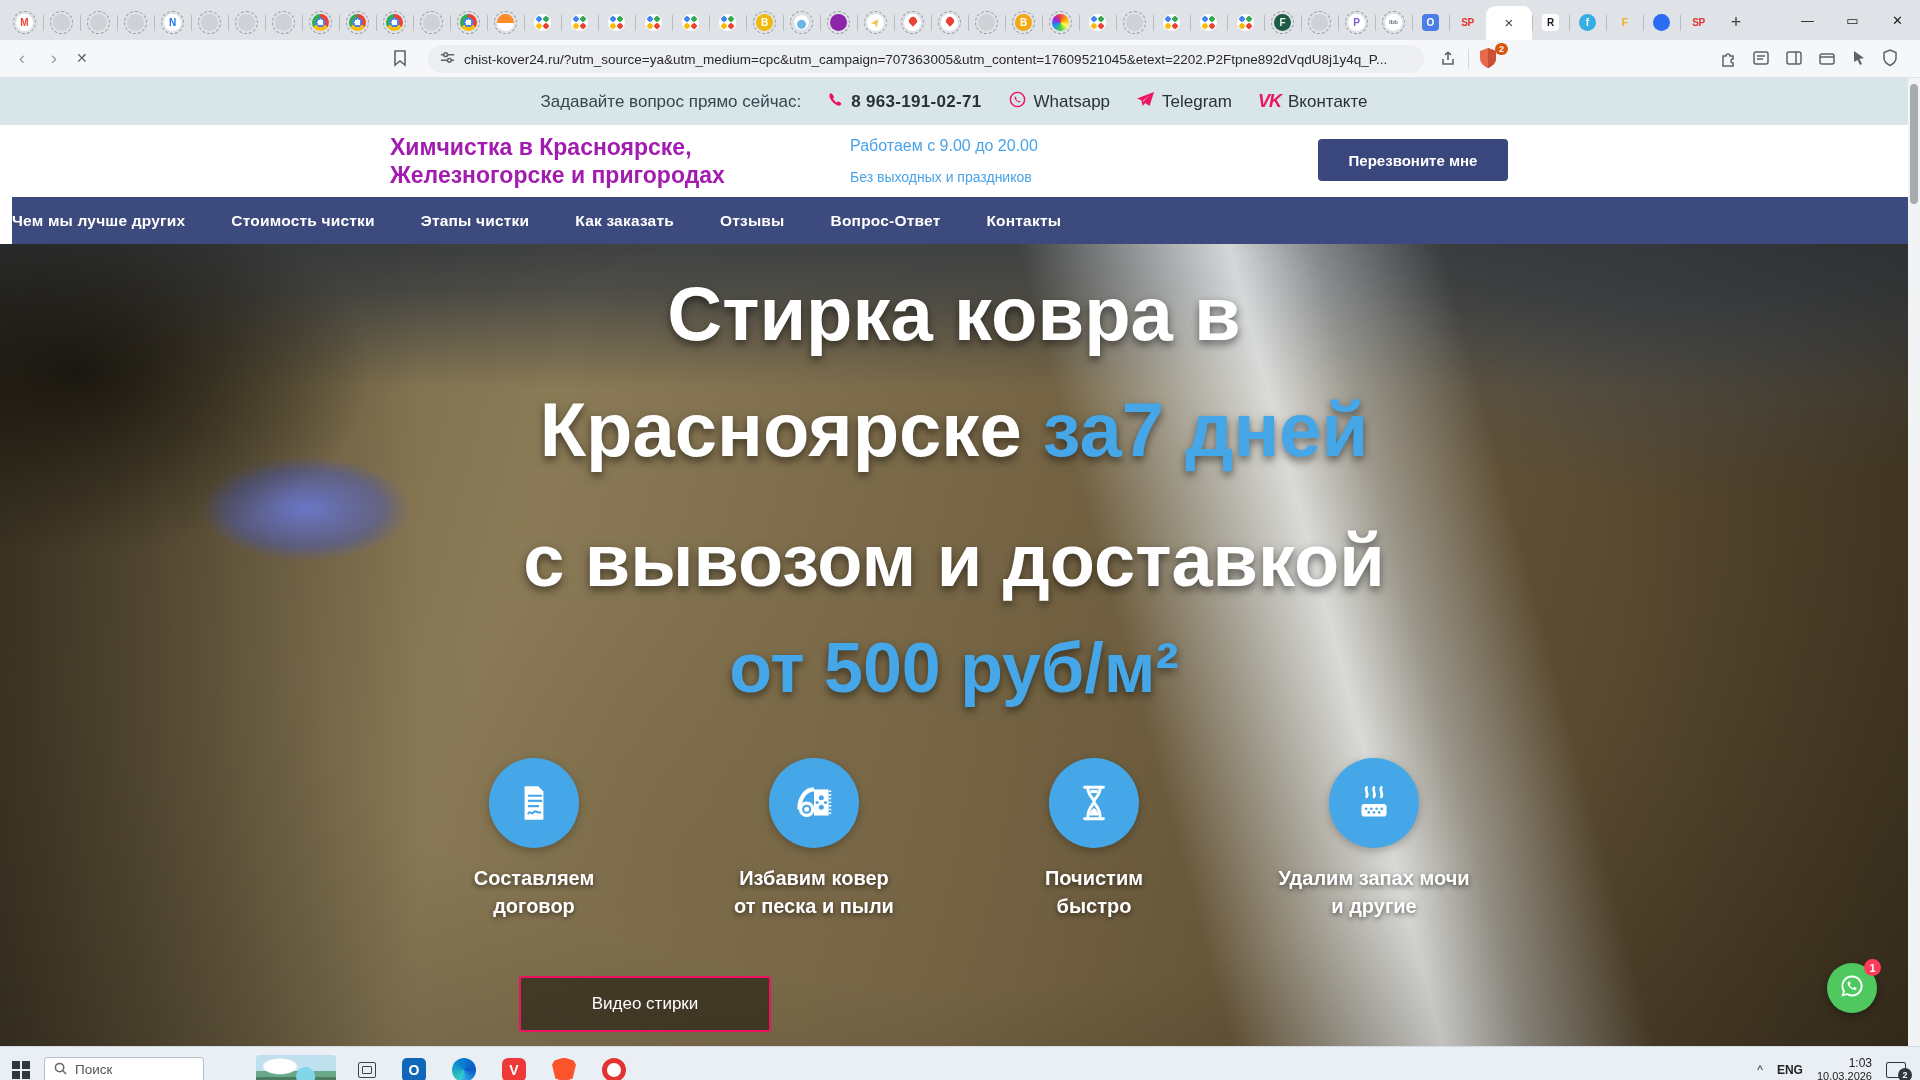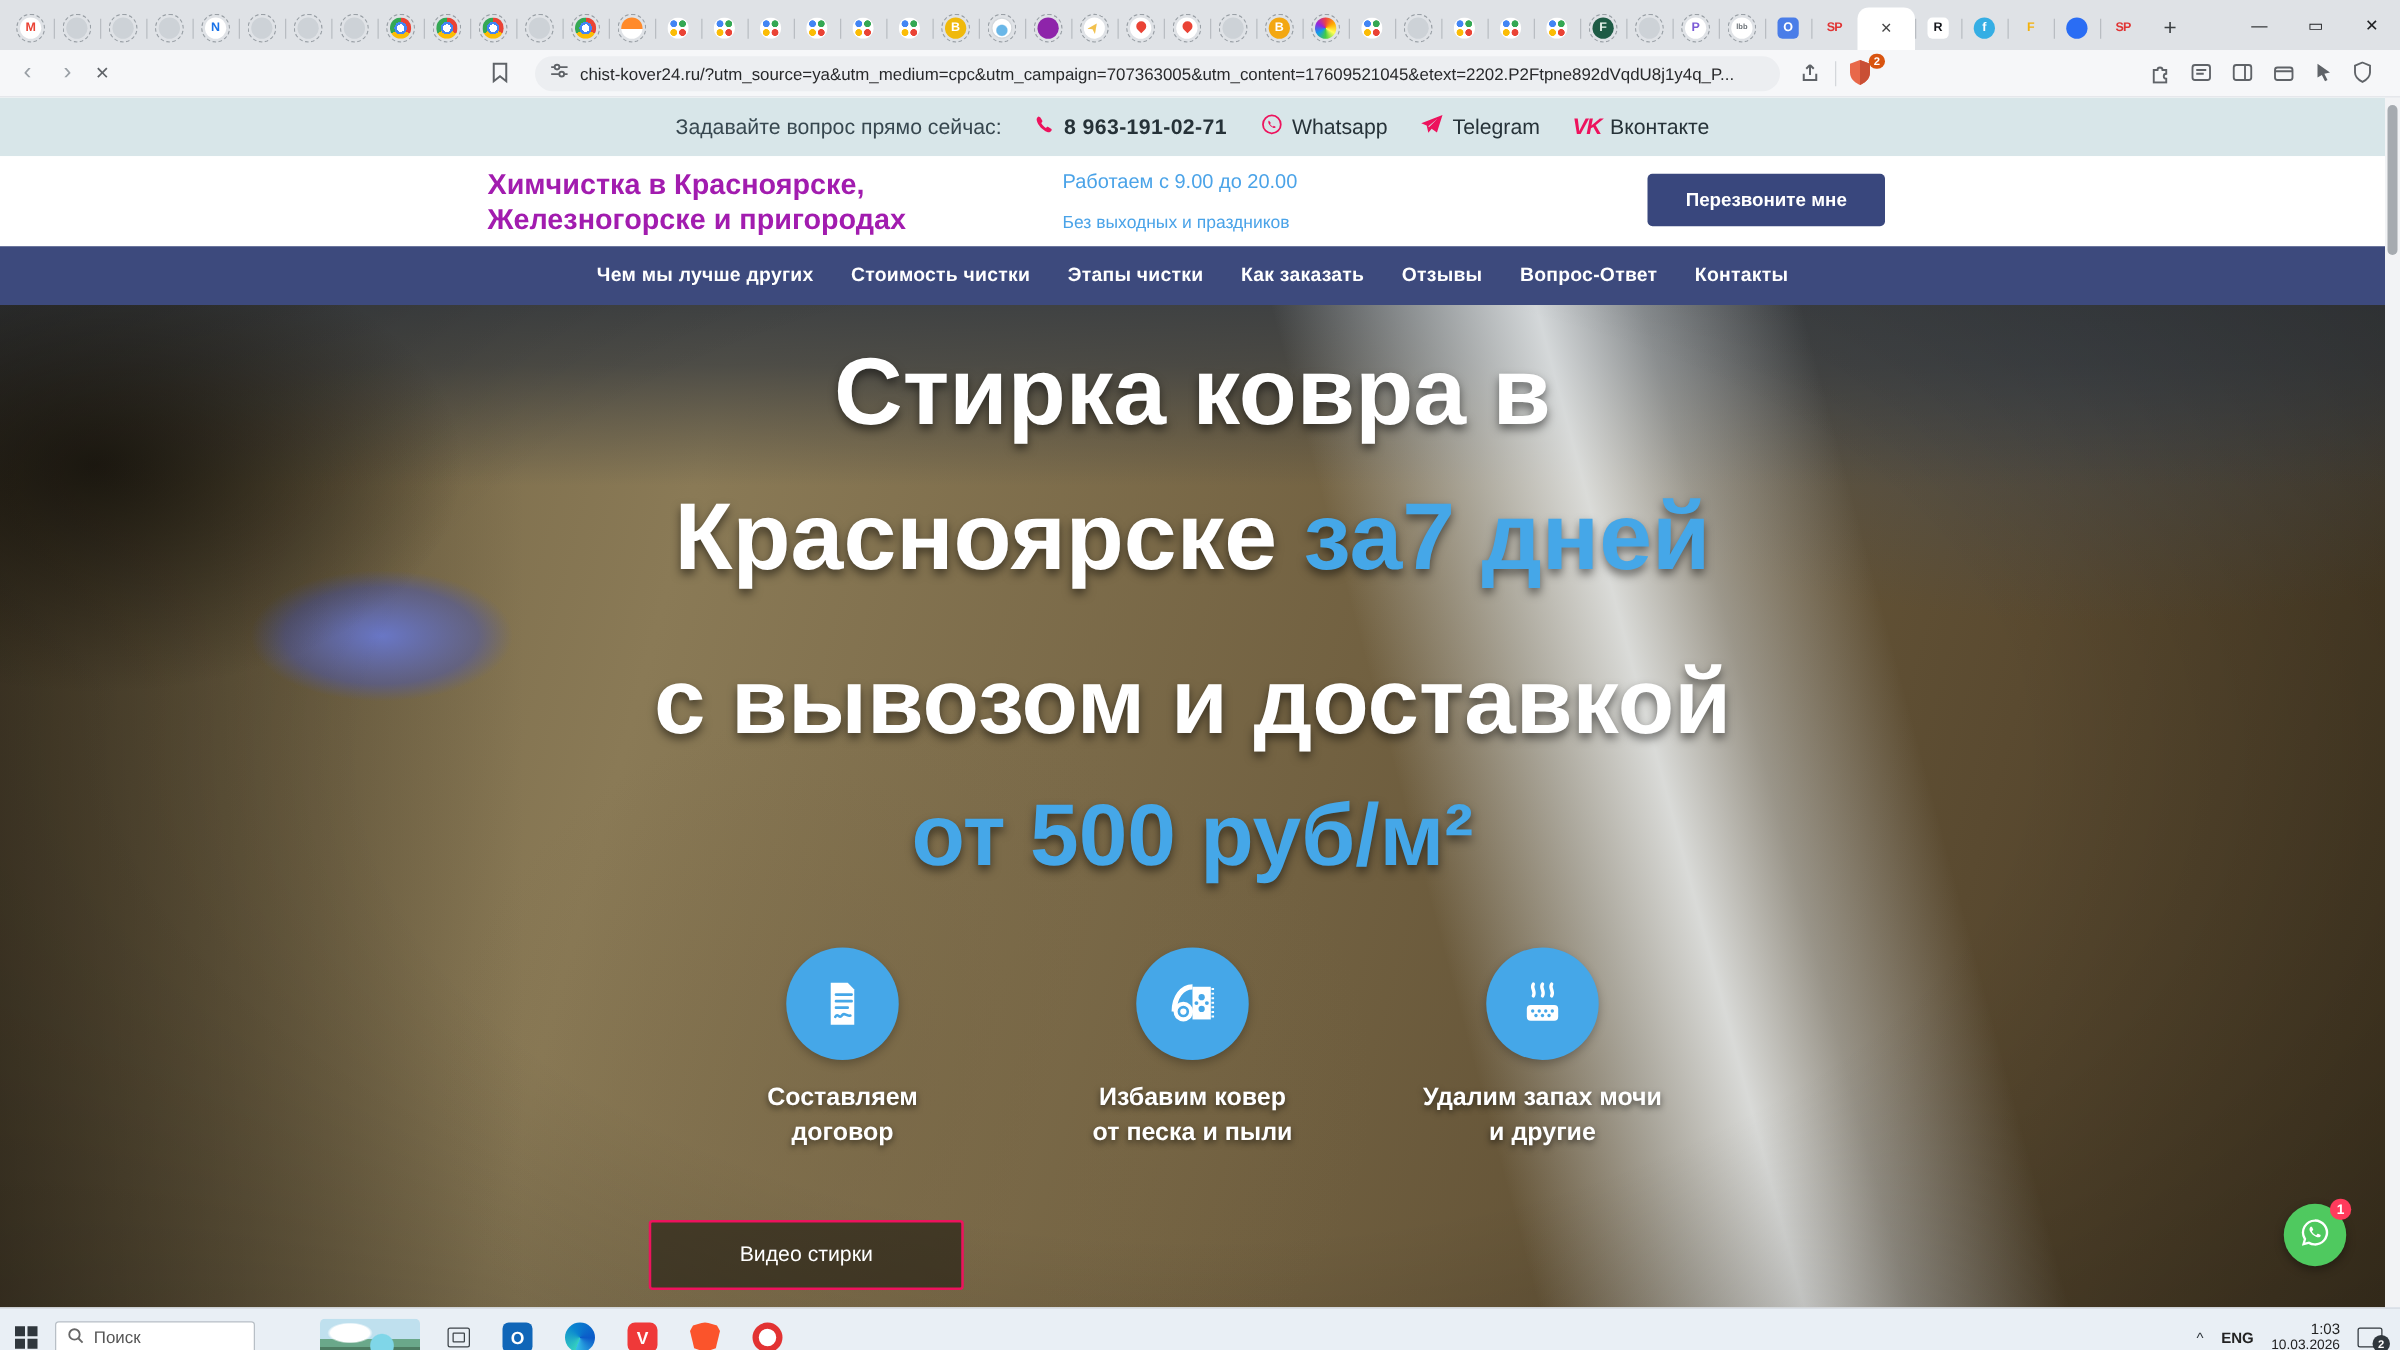--- a/index.html
+++ b/index.html
@@ -50,21 +50,21 @@
   .cb-phone{font-weight:600;letter-spacing:.3px}
   .vkmark{color:#ed135d;font-weight:800;font-style:italic;letter-spacing:-1px;font-size:18px}
 
   #siteheader{position:absolute;left:0;top:47px;width:1908px;height:72px;background:#fff}
   #logo{position:absolute;left:390px;top:8px;color:#a21caf;font-weight:bold;font-size:23px;line-height:28px}
   #hours{position:absolute;left:850px;top:12px;color:#4aa3e8}
   #hours .h1{font-size:16px}
   #hours .h2{font-size:14px;margin-top:14px}
   #callback{position:absolute;left:1318px;top:14px;width:190px;height:42px;background:#39477d;color:#fff;border:none;border-radius:4px;font-size:15px;font-family:inherit;font-weight:600}
 
-  #mainnav{position:absolute;left:0;top:119px;width:1908px;height:47px;background:#3d4a7d;display:flex;align-items:center;justify-content:center;gap:30px}
+  #mainnav{position:absolute;left:12px;top:119px;width:1908px;height:47px;background:#3d4a7d;display:flex;align-items:center;justify-content:flex-start;gap:46px}
   .nav-item{color:#fff;font-size:15.5px;font-weight:600;letter-spacing:.2px}
 
   #hero{position:absolute;left:0;top:166px;width:1908px;height:802px;overflow:hidden;
     background:
       radial-gradient(ellipse 420px 260px at 4% 16%, rgba(28,24,16,.92), rgba(0,0,0,0) 70%),
       radial-gradient(ellipse 140px 70px at 16% 33%, rgba(105,120,205,.95), rgba(80,90,170,.55) 55%, rgba(0,0,0,0) 75%),
       linear-gradient(75deg, rgba(0,0,0,0) 58%, rgba(225,231,234,.55) 64%, rgba(238,242,244,.85) 68%, rgba(210,216,220,.5) 72%, rgba(0,0,0,0) 78%),
       linear-gradient(to bottom, rgba(58,62,66,.92), rgba(58,62,66,.75) 6%, rgba(0,0,0,0) 18%),
       radial-gradient(ellipse 700px 330px at 88% 2%, rgba(72,78,84,.95), rgba(0,0,0,0) 72%),
       linear-gradient(to right, rgba(52,44,30,.75), rgba(0,0,0,0) 22%),
@@ -434,20 +434,36 @@
             </svg>
           </div>
           <div class="fcap">
             <div>Избавим ковер</div>
             <div>от песка и пыли</div>
           </div>
         </div>
         <div class="feature">
           <div class="fcircle">
             <svg width="46" height="46" viewBox="0 0 44 44">
+              <g stroke="#fff" stroke-width="2.8" stroke-linecap="round" fill="none">
+                <path d="M13 7h18M13 37h18"></path>
+                <path d="M16 7c0 8 5 9.5 6 13s-6 4.5-6 17M28 7c0 8-5 9.5-6 13s6 4.5 6 17"></path>
+              </g>
+              <path d="M17.5 34c1-5 3.5-7 4.5-7s3.5 2 4.5 7z" fill="#fff"></path>
+              <path d="M18.5 11h7" stroke="#fff" stroke-width="3"></path>
+            </svg>
+          </div>
+          <div class="fcap">
+            <div>Почистим</div>
+            <div>быстро</div>
+          </div>
+        </div>
+        <div class="feature">
+          <div class="fcircle">
+            <svg width="46" height="46" viewBox="0 0 44 44">
               <g stroke="#fff" stroke-width="2.6" stroke-linecap="round" fill="none">
                 <path d="M15 7c-2.2 3 2.2 5.5 0 9M22 7c-2.2 3 2.2 5.5 0 9M29 7c-2.2 3 2.2 5.5 0 9"></path>
               </g>
               <rect x="10" y="23" width="24" height="12" rx="3" fill="#fff"></rect>
               <g fill="#45a7e8">
                 <circle cx="14.5" cy="27.5" r="1.3"></circle>
                 <circle cx="19.5" cy="27.5" r="1.3"></circle>
                 <circle cx="24.5" cy="27.5" r="1.3"></circle>
                 <circle cx="29.5" cy="27.5" r="1.3"></circle>
                 <circle cx="17" cy="31" r="1.3"></circle>

